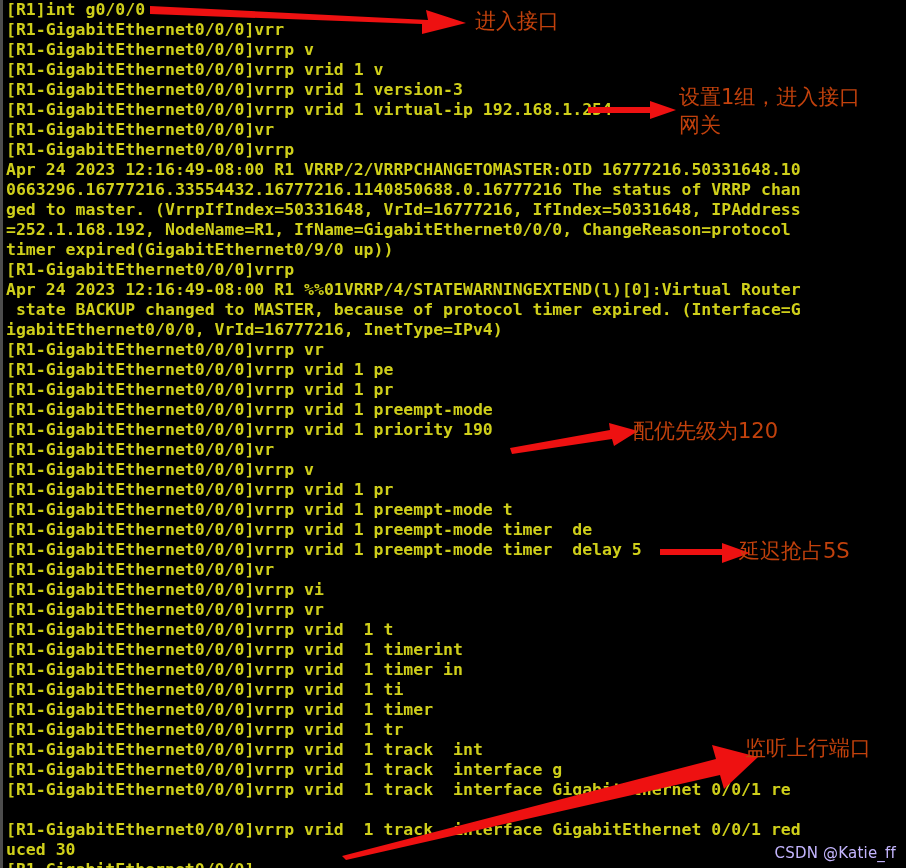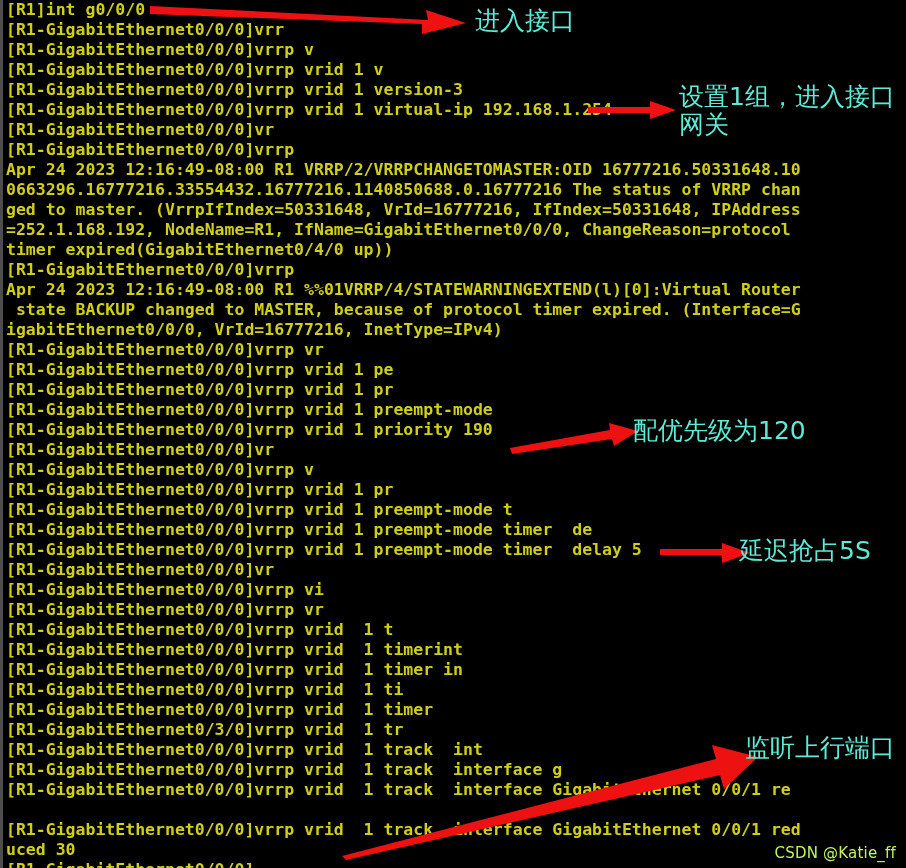--- a/index.html
+++ b/index.html
@@ -44,36 +44,36 @@
     font-weight: bold;
     line-height: 20px;
     height: 20px;
     color: #cfcf1a;
     white-space: pre;
     letter-spacing: 0px;
   }
   
   .anno {
     position: absolute;
-    color: #5eead4;
+    color: #c2410c;
     font-family: "DejaVu Sans", "Liberation Sans", sans-serif;
-    font-size: 25px;
+    font-size: 21px;
     font-weight: 400;
     white-space: pre;
     line-height: 26px;
   }
   .arrow {
     position: absolute;
     pointer-events: none;
   }
   #watermark {
     position: absolute;
     right: 10px;
     bottom: 6px;
-    color: #bef264;
+    color: #c4b5fd;
     font-family: "DejaVu Sans", "Liberation Sans", sans-serif;
     font-size: 15px;
     letter-spacing: 0.2px;
   }
 </style>
 </head>
 <body>
 
 <div id="screen">
 
@@ -85,21 +85,21 @@
       <div class="tline">[R1-GigabitEthernet0/0/0]vrrp v</div>
       <div class="tline">[R1-GigabitEthernet0/0/0]vrrp vrid 1 v</div>
       <div class="tline">[R1-GigabitEthernet0/0/0]vrrp vrid 1 version-3</div>
       <div class="tline">[R1-GigabitEthernet0/0/0]vrrp vrid 1 virtual-ip 192.168.1.254</div>
       <div class="tline">[R1-GigabitEthernet0/0/0]vr</div>
       <div class="tline">[R1-GigabitEthernet0/0/0]vrrp</div>
       <div class="tline">Apr 24 2023 12:16:49-08:00 R1 VRRP/2/VRRPCHANGETOMASTER:OID 16777216.50331648.10</div>
       <div class="tline">0663296.16777216.33554432.16777216.1140850688.0.16777216 The status of VRRP chan</div>
       <div class="tline">ged to master. (VrrpIfIndex=50331648, VrId=16777216, IfIndex=50331648, IPAddress</div>
       <div class="tline">=252.1.168.192, NodeName=R1, IfName=GigabitEthernet0/0/0, ChangeReason=protocol</div>
-      <div class="tline">timer expired(GigabitEthernet0/4/0 up))</div>
+      <div class="tline">timer expired(GigabitEthernet0/9/0 up))</div>
       <div class="tline">[R1-GigabitEthernet0/0/0]vrrp</div>
       <div class="tline">Apr 24 2023 12:16:49-08:00 R1 %%01VRRP/4/STATEWARNINGEXTEND(l)[0]:Virtual Router</div>
       <div class="tline"> state BACKUP changed to MASTER, because of protocol timer expired. (Interface=G</div>
       <div class="tline">igabitEthernet0/0/0, VrId=16777216, InetType=IPv4)</div>
       <div class="tline">[R1-GigabitEthernet0/0/0]vrrp vr</div>
       <div class="tline">[R1-GigabitEthernet0/0/0]vrrp vrid 1 pe</div>
       <div class="tline">[R1-GigabitEthernet0/0/0]vrrp vrid 1 pr</div>
       <div class="tline">[R1-GigabitEthernet0/0/0]vrrp vrid 1 preempt-mode</div>
       <div class="tline">[R1-GigabitEthernet0/0/0]vrrp vrid 1 priority 190</div>
       <div class="tline">[R1-GigabitEthernet0/0/0]vr</div>
@@ -109,21 +109,21 @@
       <div class="tline">[R1-GigabitEthernet0/0/0]vrrp vrid 1 preempt-mode timer  de</div>
       <div class="tline">[R1-GigabitEthernet0/0/0]vrrp vrid 1 preempt-mode timer  delay 5</div>
       <div class="tline">[R1-GigabitEthernet0/0/0]vr</div>
       <div class="tline">[R1-GigabitEthernet0/0/0]vrrp vi</div>
       <div class="tline">[R1-GigabitEthernet0/0/0]vrrp vr</div>
       <div class="tline">[R1-GigabitEthernet0/0/0]vrrp vrid  1 t</div>
       <div class="tline">[R1-GigabitEthernet0/0/0]vrrp vrid  1 timerint</div>
       <div class="tline">[R1-GigabitEthernet0/0/0]vrrp vrid  1 timer in</div>
       <div class="tline">[R1-GigabitEthernet0/0/0]vrrp vrid  1 ti</div>
       <div class="tline">[R1-GigabitEthernet0/0/0]vrrp vrid  1 timer</div>
-      <div class="tline">[R1-GigabitEthernet0/3/0]vrrp vrid  1 tr</div>
+      <div class="tline">[R1-GigabitEthernet0/0/0]vrrp vrid  1 tr</div>
       <div class="tline">[R1-GigabitEthernet0/0/0]vrrp vrid  1 track  int</div>
       <div class="tline">[R1-GigabitEthernet0/0/0]vrrp vrid  1 track  interface g</div>
       <div class="tline">[R1-GigabitEthernet0/0/0]vrrp vrid  1 track  interface GigabitEthernet 0/0/1 re</div>
       <div class="tline"></div>
       <div class="tline">[R1-GigabitEthernet0/0/0]vrrp vrid  1 track  interface GigabitEthernet 0/0/1 red</div>
       <div class="tline">uced 30</div>
       <div class="tline">[R1-GigabitEthernet0/0/0]</div>
     </div>
 
   <svg class="arrow" style="left:150px; top:2px;" width="320" height="36" viewBox="0 0 320 36">

